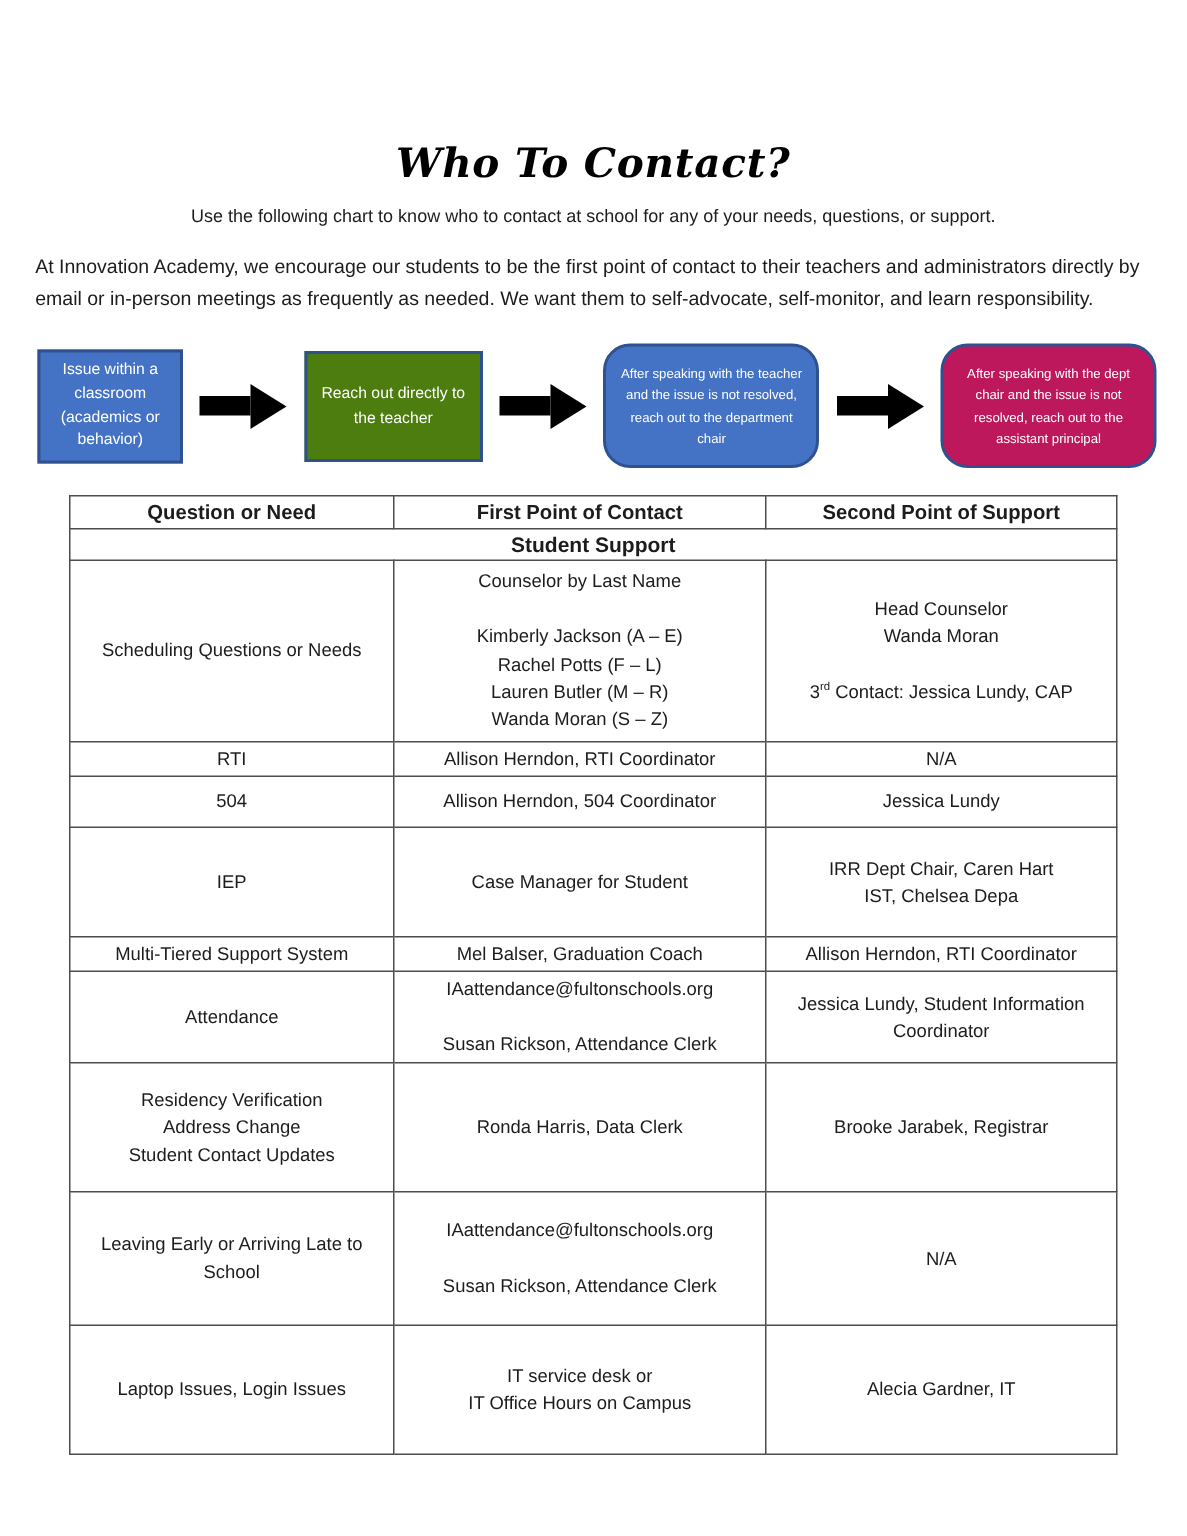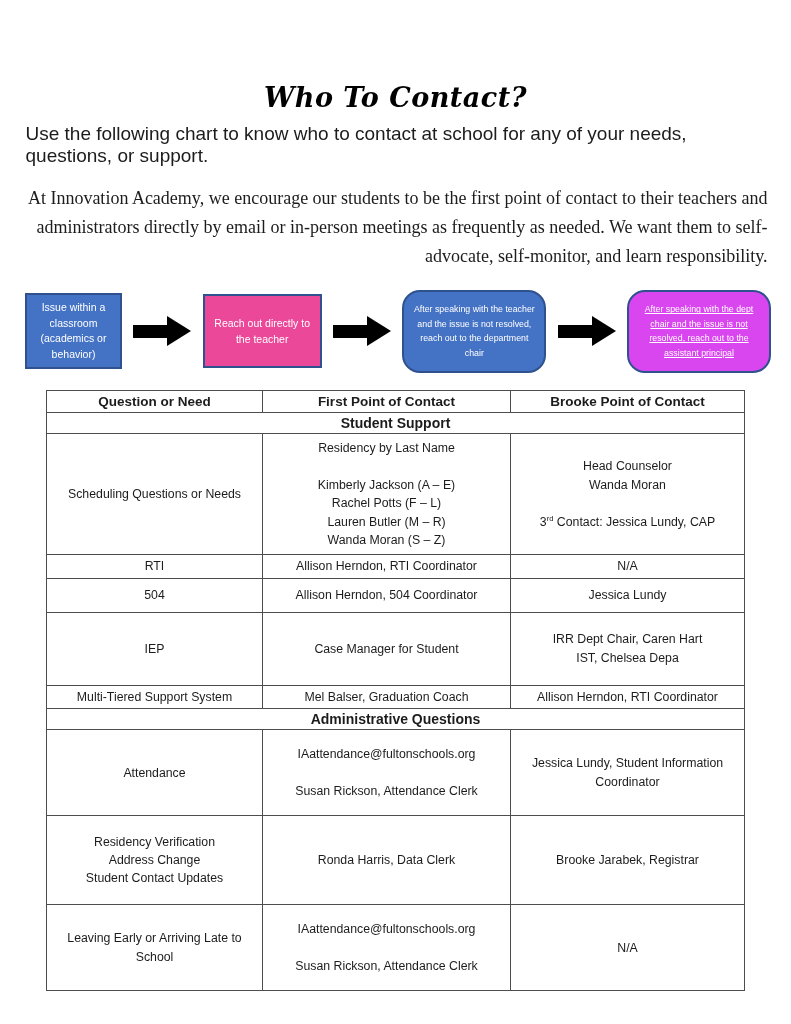--- a/index.html
+++ b/index.html
@@ -9,43 +9,42 @@
   }
   body {
     width: 791px;
     height: 1024px;
     position: relative;
     font-family: "Liberation Sans", sans-serif;
     color: #1c1c1c;
     overflow: hidden;
   }
   .page-title {
-    margin: 0;
+    margin: 12px;
     padding-top: 82px;
     text-align: center;
     font-family: "DejaVu Serif", serif;
     font-style: italic;
     font-weight: 700;
     font-size: 27px;
     letter-spacing: 0.5px;
     color: #000;
   }
   .subtitle {
     margin: 10px auto 0;
     width: 740px;
-    text-align: left;
-    font-size: 19px;
+    text-align: center;
+    font-size: 12px;
   }
   .intro {
     margin: 17px auto 0;
     width: 744px;
-    text-align: right;
-    font-size: 18px;
+    text-align: left;
+    font-size: 13px;
     line-height: 1.6;
-    font-family: Liberation Serif, serif;
   }
   
   .flow {
     display: flex;
     align-items: center;
     margin: 19px 20px 0 25px;
     height: 84px;
     justify-content: space-between;
   }
   .flow-box {
@@ -123,62 +122,62 @@
 <p class="intro">At Innovation Academy, we encourage our students to be the first point of contact to their teachers and administrators directly by email or in-person meetings as frequently as needed.  We want them to self-advocate, self-monitor, and learn responsibility.</p>
 
 <div class="flow">
   <div class="flow-box box-0" style="background: rgb(68, 114, 196); border-color: rgb(47, 82, 143);">
     <span>Issue within a classroom (academics or behavior)</span>
   </div>
   <div class="arrow">
     <div class="shaft"></div>
     <div class="head"></div>
   </div>
-  <div class="flow-box box-1" style="background: #ec4899; border-color: rgb(47, 82, 143);">
+  <div class="flow-box box-1" style="background: #4d7c0f; border-color: rgb(47, 82, 143);">
     <span>Reach out directly to the teacher</span>
   </div>
   <div class="arrow">
     <div class="shaft"></div>
     <div class="head"></div>
   </div>
   <div class="flow-box box-2" style="background: rgb(68, 114, 196); border-color: rgb(47, 82, 143);">
     <span>After speaking with the teacher and the issue is not resolved, reach out to the department chair</span>
   </div>
   <div class="arrow">
     <div class="shaft"></div>
     <div class="head"></div>
   </div>
-  <div class="flow-box box-3" style="background: #d946ef; border-color: rgb(47, 82, 143); text-decoration: underline;">
+  <div class="flow-box box-3" style="background: #be185d; border-color: rgb(47, 82, 143);">
     <span>After speaking with the dept chair and the issue is not resolved, reach out to the assistant principal</span>
   </div>
 </div>
 
 <table class="contact">
   <colgroup>
     <col style="width:216px">
     <col style="width:248px">
     <col style="width:234px">
   </colgroup>
   <thead>
     <tr>
       <th>Question or Need</th>
       <th>First Point of Contact</th>
-      <th>Brooke Point of Contact</th>
+      <th>Second Point of Support</th>
     </tr>
   </thead>
   <tbody>
       <tr>
         <td colspan="3" class="section-cell">Student Support</td>
       </tr>
       <tr>
         <td class="data-cell">
           <div class="cell-line">Scheduling Questions or Needs</div>
         </td>
         <td class="data-cell">
-          <div class="cell-line">Residency by Last Name</div>
+          <div class="cell-line">Counselor by Last Name</div>
           <div class="cell-line">&nbsp;</div>
           <div class="cell-line">Kimberly Jackson (A – E)</div>
           <div class="cell-line">Rachel Potts (F – L)</div>
           <div class="cell-line">Lauren Butler (M – R)</div>
           <div class="cell-line">Wanda Moran (S – Z)</div>
         </td>
         <td class="data-cell">
           <div class="cell-line">Head Counselor</div>
           <div class="cell-line">Wanda Moran</div>
           <div class="cell-line">&nbsp;</div>
@@ -224,23 +223,20 @@
           <div class="cell-line">Multi-Tiered Support System</div>
         </td>
         <td class="data-cell">
           <div class="cell-line">Mel Balser, Graduation Coach</div>
         </td>
         <td class="data-cell">
           <div class="cell-line">Allison Herndon, RTI Coordinator</div>
         </td>
       </tr>
       <tr>
-        <td colspan="3" class="section-cell">Administrative Questions</td>
-      </tr>
-      <tr>
         <td class="data-cell">
           <div class="cell-line">Attendance</div>
         </td>
         <td class="data-cell">
           <div class="cell-line">IAattendance@fultonschools.org</div>
           <div class="cell-line">&nbsp;</div>
           <div class="cell-line">Susan Rickson, Attendance Clerk</div>
         </td>
         <td class="data-cell">
           <div class="cell-line">Jessica Lundy, Student Information Coordinator</div>
@@ -265,14 +261,26 @@
         </td>
         <td class="data-cell">
           <div class="cell-line">IAattendance@fultonschools.org</div>
           <div class="cell-line">&nbsp;</div>
           <div class="cell-line">Susan Rickson, Attendance Clerk</div>
         </td>
         <td class="data-cell">
           <div class="cell-line">N/A</div>
         </td>
       </tr>
+      <tr>
+        <td class="data-cell">
+          <div class="cell-line">Laptop Issues, Login Issues</div>
+        </td>
+        <td class="data-cell">
+          <div class="cell-line">IT service desk or</div>
+          <div class="cell-line">IT Office Hours on Campus</div>
+        </td>
+        <td class="data-cell">
+          <div class="cell-line">Alecia Gardner, IT</div>
+        </td>
+      </tr>
     </tbody>
 </table>
 
 </body></html>

